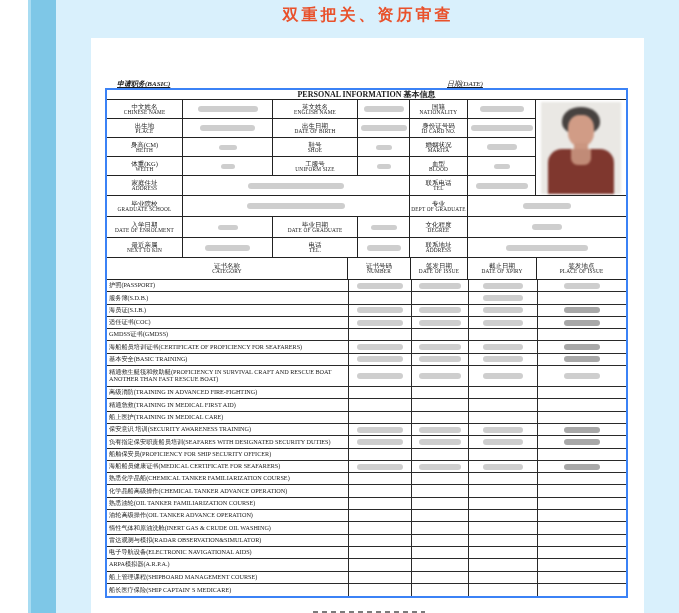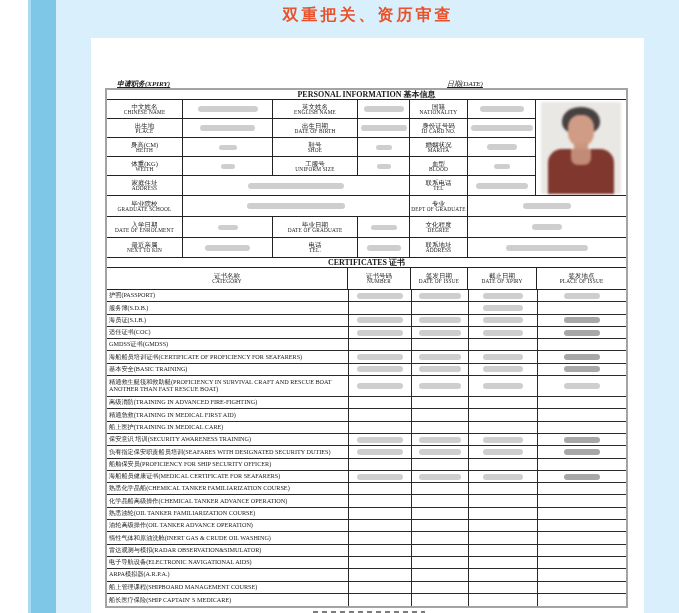--- a/index.html
+++ b/index.html
@@ -11,21 +11,21 @@
   .banner{position:absolute;top:5px;left:28px;width:624px;text-align:center;
           font-family:"Liberation Sans", sans-serif;font-weight:bold;font-size:16px;
           letter-spacing:3px;color:#e9512b;}
   .page{position:absolute;left:63px;top:38px;width:553px;height:575px;background:#ffffff;}
   .form-title{position:absolute;top:24px;left:0;width:100%;text-align:center;
               font-weight:bold;font-size:11.5px;letter-spacing:1.5px;color:#111;}
   .rank-label{position:absolute;top:41px;left:26px;font-size:7px;font-weight:bold;
               font-style:italic;text-decoration:underline;}
   .date-label{position:absolute;top:41px;left:356px;font-size:7px;font-weight:normal;
               font-style:italic;text-decoration:underline;}
-  .formtable{position:absolute;left:14px;top:50px;width:519px;border:2px solid #a3a3a3;box-sizing:content-box;}
+  .formtable{position:absolute;left:14px;top:50px;width:519px;border:2px solid #3b82f6;box-sizing:content-box;}
   
   .ptable{display:grid;grid-template-columns:76px 90px 85px 52px 58px 68px 90px;
           grid-template-rows:10px 19px 19px 19px 19px 20px 21px 21px 20px;}
   .pc{border-right:1px solid #222;border-bottom:1px solid #222;box-sizing:border-box;
       display:flex;flex-direction:column;align-items:center;justify-content:center;
       text-align:center;overflow:hidden;}
   .sec-head{grid-column:1/-1;border-right:none;border-bottom:1px solid #222;
             font-weight:bold;font-size:8px;display:flex;align-items:center;justify-content:center;}
   .zh{font-size:6.5px;line-height:1.1;white-space:nowrap;}
   .en{font-size:5.3px;line-height:1.1;letter-spacing:.2px;white-space:nowrap;}
@@ -69,21 +69,21 @@
 </style>
 </head>
 <body>
 
 <div id="screen">
   <div class="stripe left"></div>
   <div class="stripe right"></div>
   <div class="banner">双重把关、资历审查</div>
 
   <div class="page">
-    <div class="rank-label">申请职务(XPIRY)</div>
+    <div class="rank-label">申请职务(BASIC)</div>
     <div class="date-label">日期(DATE)</div>
 
     <div class="formtable">
 
       <div class="ptable">
         <div class="pc sec-head">PERSONAL INFORMATION 基本信息</div>
 
         <div class="pc">
             <span class="zh">中文姓名</span>
             <span class="en">CHINESE NAME</span>
@@ -249,21 +249,20 @@
           </div>
         <div class="pc">
             <span class="zh">联系地址</span>
             <span class="en">ADDRESS</span>
           </div>
         <div class="pc vcell-p span68">
             <div class="pill" style="width:82px"></div>
           </div>
       </div>
 
-      <div class="cert-title">CERTIFICATES 证书</div>
       <div class="chead">
         <div class="hc w0">
             <span class="zh">证书名称</span>
             <span class="en">CATEGORY</span>
           </div>
         <div class="hc w1">
             <span class="zh">证书号码</span>
             <span class="en">NUMBER</span>
           </div>
         <div class="hc w2">

